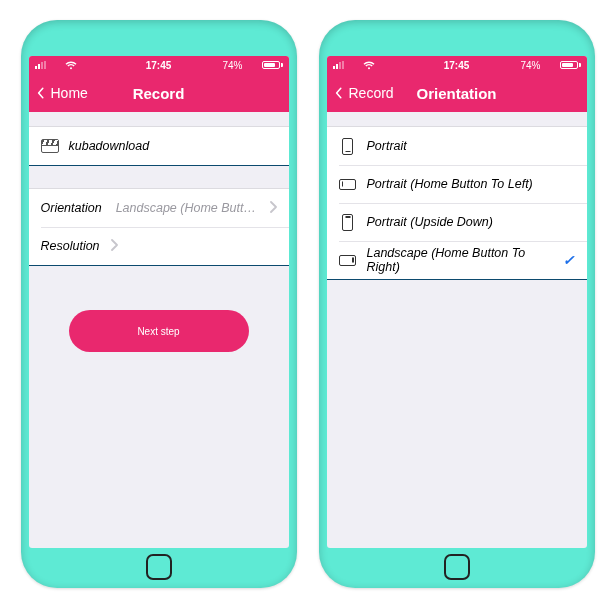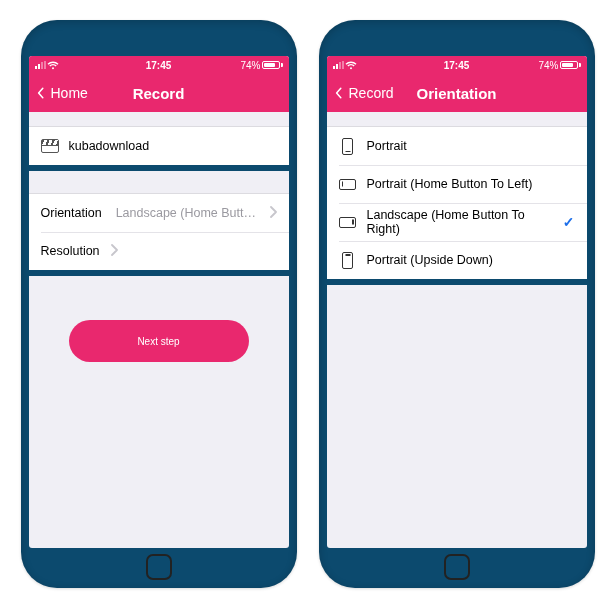--- a/index.html
+++ b/index.html
@@ -10,21 +10,21 @@
     height: 615px;
     display: flex;
     gap: 22px;
     justify-content: center;
     align-items: flex-start;
     padding-top: 20px;
   }
   .phone {
     width: 276px;
     height: 568px;
-    background: #0c4a6e;
+    background: #5eead4;
     border-radius: 36px;
     position: relative;
     box-shadow: 0 2px 8px rgba(0,0,0,0.2) inset, 0 1px 3px rgba(0,0,0,0.15);
     padding: 36px 8px 40px 8px;
   }
   .screen {
     width: 100%;
     height: 100%;
     background: #f0eff5;
     border-radius: 3px;
@@ -48,21 +48,21 @@
     height: 18px;
     background: #e9286e;
     color: #fff;
     font-size: 10px;
     display: flex;
     align-items: center;
     justify-content: space-between;
     padding: 0 6px;
     font-weight: 500;
   }
-  .sb-left, .sb-right { display:flex; align-items:center; gap:1px; }
+  .sb-left, .sb-right { display:flex; align-items:center; gap:19px; }
   .sb-time { position:absolute; left:50%; transform:translateX(-50%); font-weight:600; }
   
   .bars { display:flex; align-items:flex-end; gap:1px; height:8px; }
   .bars span { width:2px; background:#fff; display:block; }
   .bars span:nth-child(1){height:3px;} .bars span:nth-child(2){height:5px;}
   .bars span:nth-child(3){height:7px; background:rgba(255,255,255,0.4);}
   .bars span:nth-child(4){height:8px; background:rgba(255,255,255,0.4);}
   .wifi-icon svg { display:block; }
   .battery { display:flex; align-items:center; gap:1px;}
   .battery-body { width:18px; height:8px; border:1px solid #fff; border-radius:2px; position:relative;}
@@ -76,21 +76,21 @@
     display:flex;
     align-items:center;
     position: relative;
     padding: 0 6px;
   }
   .nav-back { display:flex; align-items:center; font-size:14px; gap:4px; cursor:pointer;}
   .nav-title { position:absolute; left:50%; transform:translateX(-50%); font-size:15px; font-weight:600;}
   .chev-left { width:12px; height:12px; }
   
   .content { flex:1; overflow:auto; }
-  .group { margin-top: 22px; background:#fff; border-top:1px solid #dcdbe0; border-bottom:6px solid #0c4a6e; }
+  .group { margin-top: 22px; background:#fff; border-top:1px solid #dcdbe0; border-bottom:1px solid #0c4a6e;font-style:italic; }
   .group.first { margin-top: 14px; }
   .row {
     min-height: 38px;
     padding: 0 12px;
     display:flex;
     align-items:center;
     gap:10px;
     font-size: 12.5px;
     position:relative;
     background:#fff;
@@ -273,35 +273,35 @@
           <span class="icon">
               <span class="dev land l">
                 <span class="hb"></span>
               </span>
             </span>
           <span class="label">Portrait (Home Button To Left)</span>
         </div>
 
         <div class="row">
           <span class="icon">
+              <span class="dev port top">
+                <span class="hb"></span>
+              </span>
+            </span>
+          <span class="label">Portrait (Upside Down)</span>
+        </div>
+
+        <div class="row">
+          <span class="icon">
               <span class="dev land r">
                 <span class="hb"></span>
               </span>
             </span>
           <span class="label" style="flex:1">Landscape (Home Button To Right)</span>
           <span class="check">✓</span>
         </div>
 
-        <div class="row">
-          <span class="icon">
-              <span class="dev port top">
-                <span class="hb"></span>
-              </span>
-            </span>
-          <span class="label">Portrait (Upside Down)</span>
-        </div>
-
       </div>
     </div>
 
   </div>
   <div class="home-btn"></div>
 </div>
 
 </body></html>

